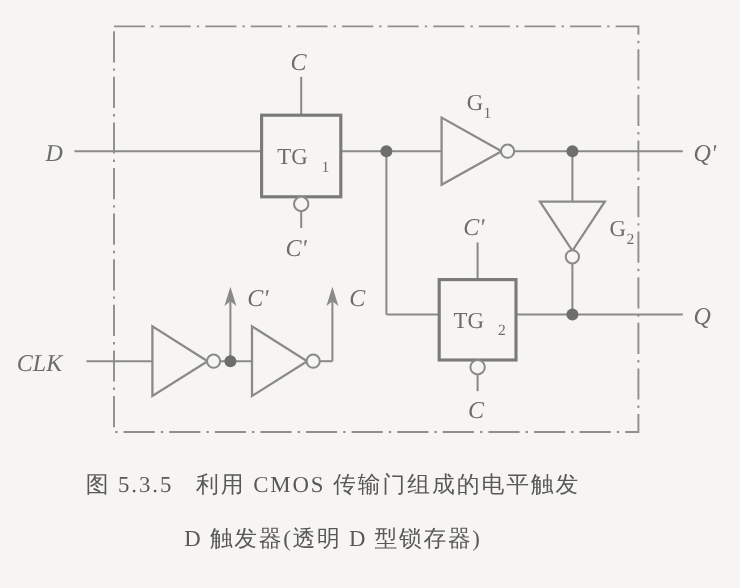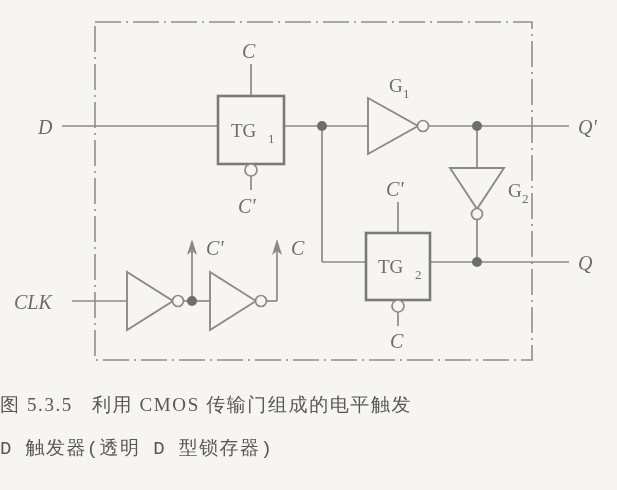--- a/index.html
+++ b/index.html
@@ -22,33 +22,33 @@
     top: 0;
     width: 617px;
     height: 490px;
     display: block;
   }
   .caption-block {
     position: absolute;
     left: 0;
     top: 382px;
     width: 555px;
+    text-align: center;
     color: #5d5d5d;
   }
   .caption-line {
     font-family: "Liberation Serif", "DejaVu Serif", serif;
     font-size: 19px;
     letter-spacing: 1.6px;
     line-height: 45px;
     color: #585856;
     white-space: pre;
   }
   .caption-line-2 {
     letter-spacing: 1.4px;
-    font-family: Liberation Mono, monospace;
   }
   text {
     fill: #6c6c6a;
   }
   .lbl {
     font-family: "Liberation Serif", "DejaVu Serif", serif;
     font-style: italic;
     font-size: 20px;
   }
   .lbl-gate {

